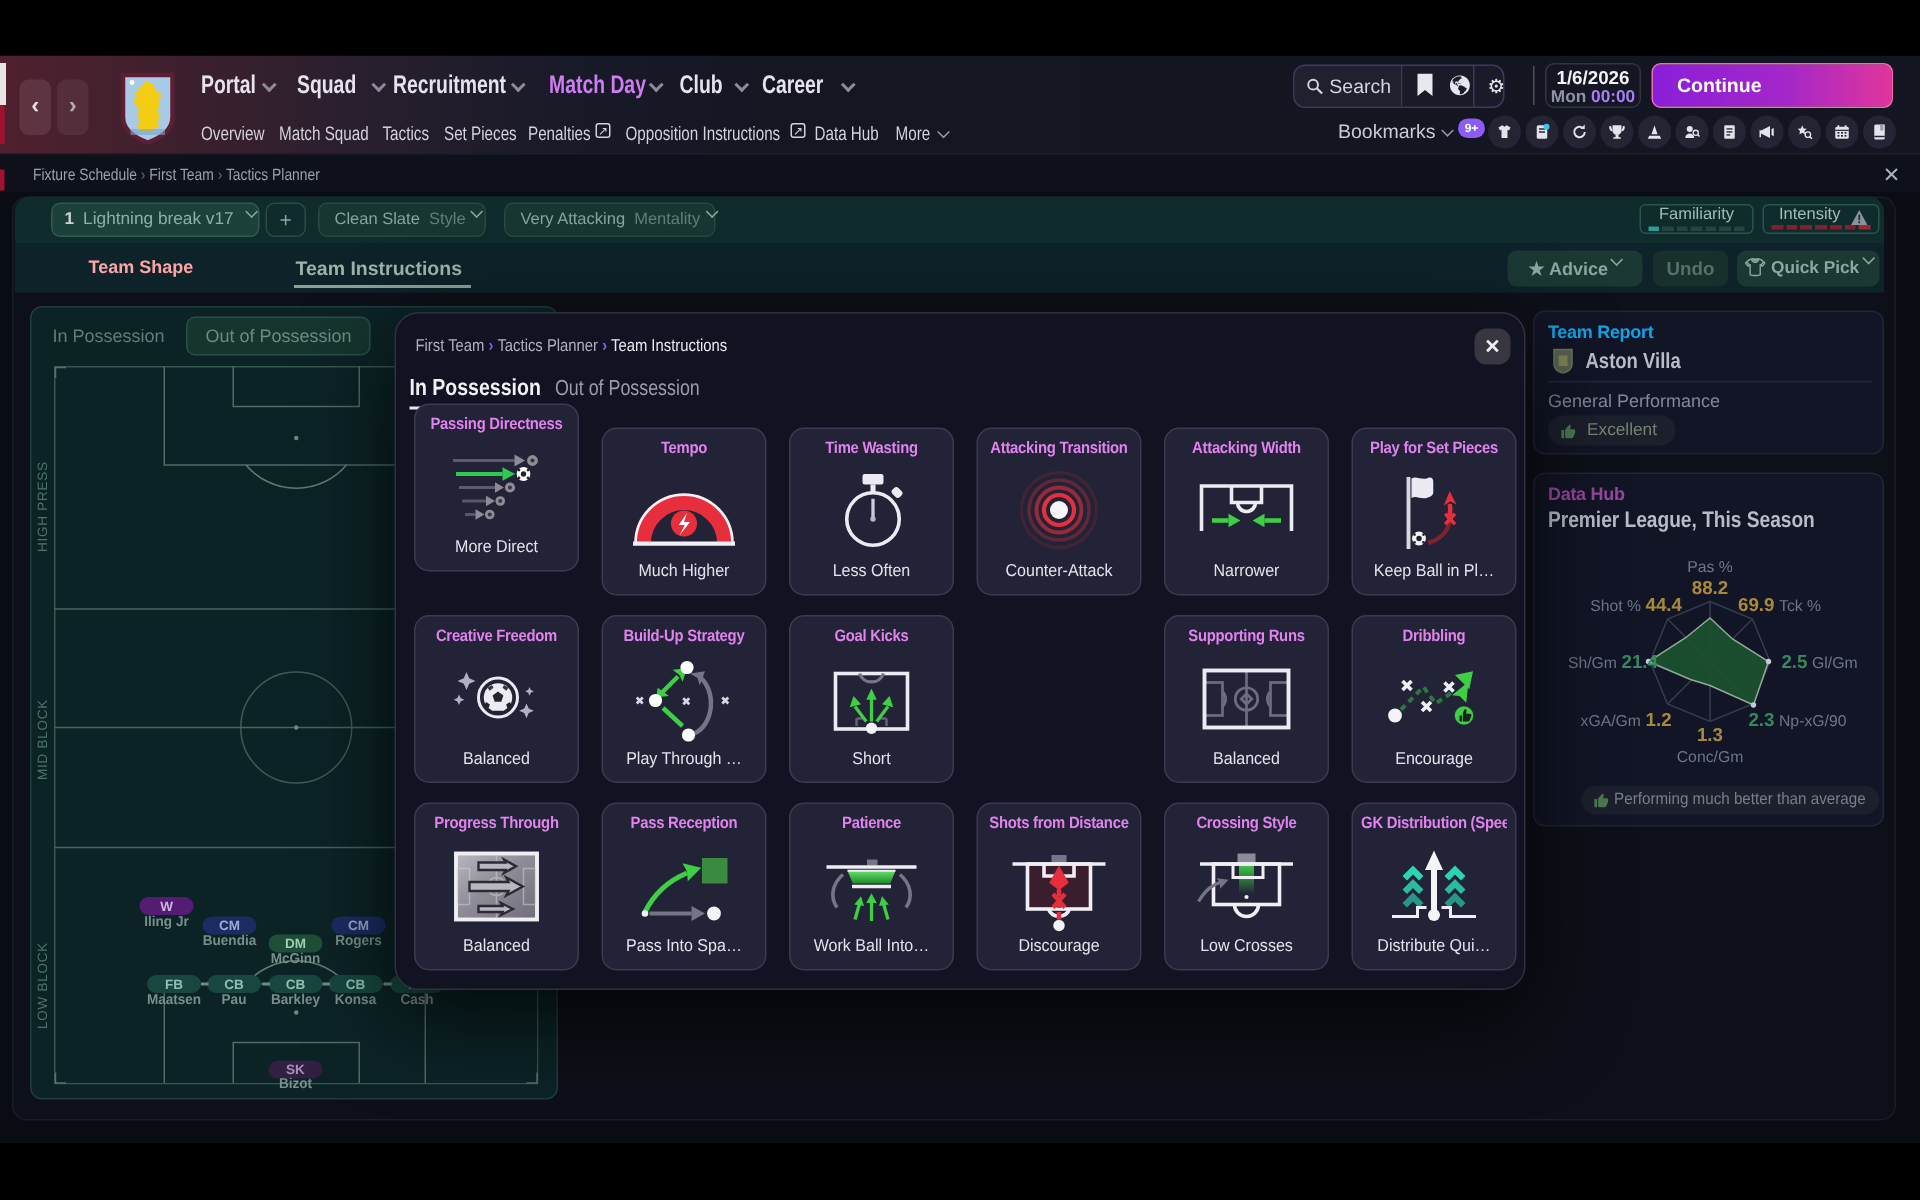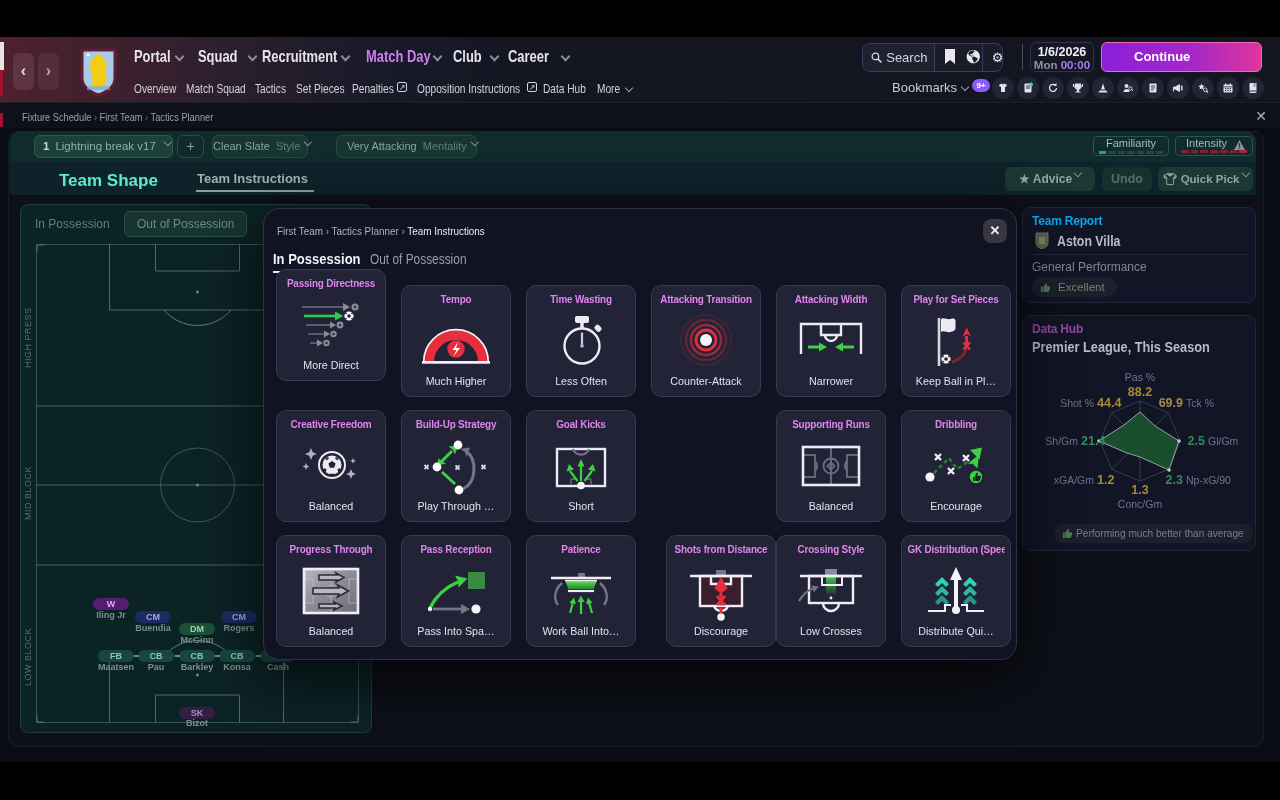--- a/index.html
+++ b/index.html
@@ -76,21 +76,21 @@
     <div class="abs" style="left:102px;top:5px;color:#e8e6ef;font-size:13px;">🌎︎</div>
     <div class="abs" style="left:119px;top:0;width:30px;height:27px;border-left:1px solid #3e3a5e;color:#e8e6ef;font-size:13px;text-align:center;line-height:27px;">⚙︎</div>
   </div>
   <div class="abs" style="left:1022px;top:7px;width:1px;height:26px;background:#4a4c5c;"></div>
 
   <div class="abs" style="left:1030px;top:5px;width:64px;height:30px;border:1px solid #323444;border-radius:6px;background:#141623;text-align:center;">
     <div style="color:#f2f0f6;font-size:12.5px;font-weight:bold;line-height:14px;margin-top:2px;">1/6/2026</div>
     <div style="font-size:11.5px;font-weight:bold;line-height:12px;"><span style="color:#8f93a5;">Mon</span> <span style="color:#a77ef5;">00:00</span></div>
   </div>
 
-  <div class="abs" style="left:1101px;top:5px;width:161px;height:30px;border-radius:6px;background:linear-gradient(90deg,#8a1fd8 0%,#a327c9 55%,#e0359b 100%);border:1px solid #f06ab8;color:#fff;font-size:13px;font-weight:bold;line-height:28px;padding-left:32px;">Continue</div>
+  <div class="abs" style="left:1101px;top:5px;width:161px;height:30px;border-radius:6px;background:linear-gradient(90deg,#8a1fd8 0%,#a327c9 55%,#e0359b 100%);border:1px solid #f06ab8;color:#fff;font-size:13px;font-weight:bold;line-height:28px;padding-left:16px;">Continue</div>
 
   <div class="abs" style="left:892px;top:43px;color:#c9ccd6;font-size:13px;">Bookmarks</div>
   <div class="abs" style="left:962px;top:47px;width:6px;height:6px;border-right:1.8px solid #9d9aab;border-bottom:1.8px solid #9d9aab;transform:rotate(45deg);"></div>
   <div class="abs" style="left:972px;top:42px;width:18px;height:13px;border-radius:7px;background:#8b5cf6;color:#fff;font-size:8px;font-weight:bold;text-align:center;line-height:13px;">9+</div>
   <div id="iconrow" class="abs" style="left:992px;top:40px;display:flex;gap:3px;">
     <div class="hic">
         <svg width="12" height="12" viewBox="0 0 24 24">
           <path fill="#e4e2ea" d="M9 3 L12 5 L15 3 L20 6 L18 10 L16 9 V20 H8 V9 L6 10 L4 6 Z"></path>
         </svg>
       </div>
@@ -185,21 +185,21 @@
 
   <div class="abs" style="left:10px;top:3px;width:1246px;height:31px;background:#102b2b;border-radius:10px 10px 0 0;"></div>
 
   <div class="abs" style="left:10px;top:34px;width:1246px;height:33px;background:#0e2229;"></div>
 
   <div class="abs" style="left:34px;top:7px;width:139px;height:23px;background:#1c403a;border:1px solid #31594f;border-radius:6px;color:#8fb0a5;font-size:11.5px;line-height:21px;">
     <span style="color:#c9d6d0;font-weight:bold;margin:0 6px 0 8px;">1</span>Lightning break v17
     <span class="chev" style="color:#84a398;margin-left:6px;">▼</span>
   </div>
   <div class="abs" style="left:177px;top:7px;width:27px;height:23px;border:1px solid #2a4c44;border-radius:6px;color:#8aa79d;font-size:14px;text-align:center;line-height:21px;">+</div>
-  <div class="abs" style="left:212px;top:7px;width:96px;height:23px;background:#183631;border:1px solid #27493f;border-radius:6px;font-size:11px;line-height:21px;color:#86a49a;">Clean Slate <span style="color:#5d8076;margin-left:3px;">Style</span><span class="chev" style="color:#85a79c;margin-left:5px;">▼</span></div>
+  <div class="abs" style="left:212px;top:7px;width:112px;height:23px;background:#183631;border:1px solid #27493f;border-radius:6px;font-size:11px;line-height:21px;padding-left:10px;color:#86a49a;">Clean Slate <span style="color:#5d8076;margin-left:3px;">Style</span><span class="chev" style="color:#85a79c;margin-left:5px;">▼</span></div>
   <div class="abs" style="left:336px;top:7px;width:141px;height:23px;background:#183631;border:1px solid #27493f;border-radius:6px;font-size:11px;line-height:21px;padding-left:10px;color:#86a49a;">Very Attacking <span style="color:#5d8076;margin-left:3px;">Mentality</span><span class="chev" style="color:#85a79c;margin-left:5px;">▼</span></div>
 
   <div class="abs" style="left:1093px;top:8px;width:76px;height:20px;border:1px solid #28564c;border-radius:4px;color:#9dbfb4;font-size:11px;text-align:center;line-height:13px;">Familiarity
     <div style="display:flex;gap:2px;padding:0 5px;margin-top:1px;">
       <div style="flex:1;height:2.5px;background:#2e9c93;"></div>
         <div style="flex:1;height:2.5px;background:#27443f;"></div>
         <div style="flex:1;height:2.5px;background:#27443f;"></div>
         <div style="flex:1;height:2.5px;background:#27443f;"></div>
         <div style="flex:1;height:2.5px;background:#27443f;"></div>
         <div style="flex:1;height:2.5px;background:#27443f;"></div>
@@ -216,21 +216,21 @@
       <div style="flex:1;height:2.5px;background:#7e2231;"></div>
         <div style="flex:1;height:2.5px;background:#7e2231;"></div>
         <div style="flex:1;height:2.5px;background:#7e2231;"></div>
         <div style="flex:1;height:2.5px;background:#7e2231;"></div>
         <div style="flex:1;height:2.5px;background:#7e2231;"></div>
         <div style="flex:1;height:2.5px;background:#7e2231;"></div>
         <div style="flex:1;height:2.5px;background:#9c2a36;"></div>
     </div>
   </div>
 
-  <div class="abs" style="left:59px;top:43px;color:#5eead4;font-size:17px;font-weight:bold;">Team Shape</div>
+  <div class="abs" style="left:59px;top:43px;color:#fca5a5;font-size:12px;font-weight:bold;">Team Shape</div>
   <div class="abs" style="left:197px;top:43px;color:#9db3ab;font-size:13px;font-weight:bold;">Team Instructions</div>
   <div class="abs" style="left:196px;top:62px;width:118px;height:2px;background:#8aa198;"></div>
 
   <div class="abs" style="left:1005px;top:39px;width:90px;height:24px;background:#1b3833;border-radius:6px;color:#8aa89e;font-size:12px;font-weight:bold;text-align:center;line-height:24px;">★ Advice <span class="chev">▼</span></div>
   <div class="abs" style="left:1102px;top:39px;width:50px;height:24px;background:#17302c;border-radius:6px;color:#557067;font-size:12.5px;font-weight:bold;text-align:center;line-height:24px;">Undo</div>
   <div class="abs" style="left:1158px;top:39px;width:95px;height:24px;background:#1b3833;border-radius:6px;color:#8aa89e;font-size:11.5px;font-weight:bold;text-align:center;line-height:24px;">👕︎ Quick Pick <span class="chev">▼</span></div>
 
   <div class="abs" id="pitchpanel" style="left:20px;top:76px;width:352px;height:529px;background:#0c2326;border:1px solid #1e3e3d;border-radius:8px;">
 
     <div class="abs" style="left:14px;top:10px;color:#5e7f77;font-size:12px;line-height:18px;">In Possession</div>
@@ -653,21 +653,21 @@
           <path d="M29.5 39 h7 l-3.5 -6.5 Z" stroke="none"></path>
         <line x1="22" y1="50" x2="25" y2="39.5"></line>
           <path d="M21.5 40 l4.5 -5.5 2 6.5 Z" stroke="none"></path>
         <line x1="44" y1="50" x2="41" y2="39.5"></line>
           <path d="M44.5 40 l-4.5 -5.5 -2 6.5 Z" stroke="none"></path>
       </g>
     </svg>
     <div class="l">Work Ball Into…</div>
     </div>
 
-  <div class="card" style="left:402px;top:326px;">
+  <div class="card" style="left:387px;top:326px;">
       <div class="t">Shots from Distance</div>
     <svg class="ic" width="66" height="60" viewBox="0 0 66 60">
       <rect x="28" y="7" width="10" height="6" fill="#77748a"></rect>
       <rect x="12" y="14" width="42" height="29" fill="#541a24" fill-opacity="0.5"></rect>
       <g stroke="#f0eef4" stroke-width="2.4" fill="none">
         <line x1="2" y1="13" x2="64" y2="13"></line>
         <rect x="12" y="13" width="42" height="30"></rect>
         <path d="M23 13 V21 H43 V13"></path>
         <path d="M26 43 a7.5 7.5 0 0 0 14 0"></path>
       </g>

